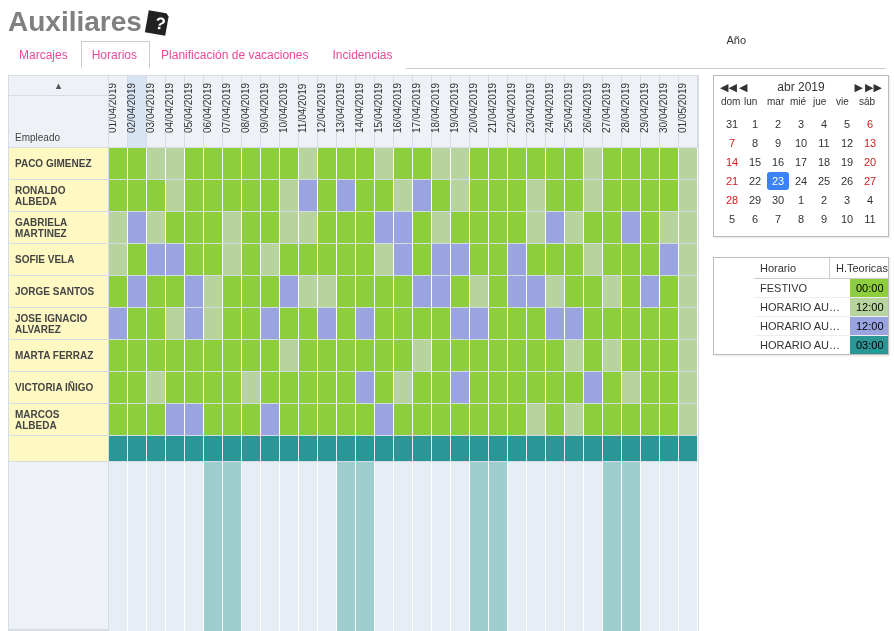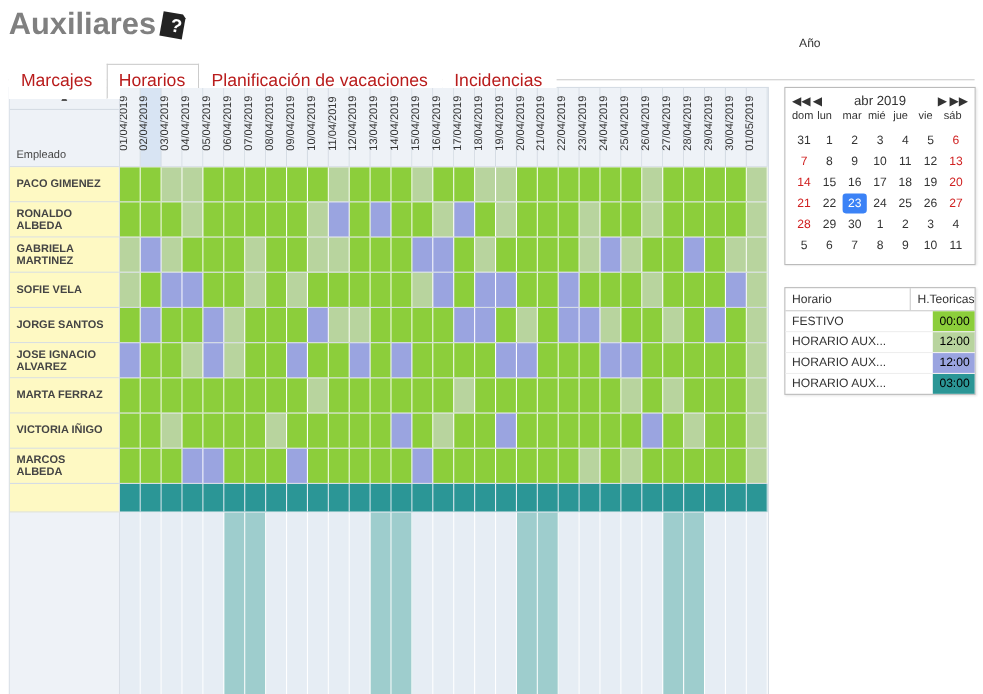--- a/index.html
+++ b/index.html
@@ -2,37 +2,37 @@
 <html><head>
 <meta charset="utf-8">
 <style>
 * { box-sizing: border-box; }
 body { margin: 0; padding: 6px 8px; font-family: Helvetica, Arial, sans-serif; font-size: 11px; background: #fff; color: #333; }
 .header-row { display: flex; align-items: center; justify-content: flex-start; }
 .title { font-size: 28px; font-weight: bold; color: #808080; margin: 0 0 2px 0; }
 .help-icon { width: 30px; height: 30px; cursor: pointer; }
 .tabs-row { display: flex; align-items: center; border-bottom: 1px solid #ccc; margin-top: 0px; position: relative; }
 .tabs-row .year-label { position: absolute; right: 140px; top: -6px; font-size: 11px; }
-.tab { padding: 6px 12px 6px 10px; font-size: 16px; color: #b91c1c; cursor: pointer; border: 1px solid transparent; position: relative; top: 18px; background: #fff; }
+.tab { padding: 6px 12px 6px 10px; font-size: 12px; color: #ec4899; cursor: pointer; border: 1px solid transparent; position: relative; top: 1px; background: #fff; }
 .tab.active { border: 1px solid #ccc; border-bottom: 1px solid #fff; }
 .body-row { display: flex; gap: 14px; margin-top: 6px; }
 .grid-area { flex: 1 1 auto; }
 .side-area { width: 176px; display: flex; flex-direction: column; gap: 20px; }
 .calendar-box { border: 1px solid #bbb; box-shadow: 1px 1px 2px rgba(0,0,0,.1); padding: 4px 6px 8px 6px; }
 .cal-head { display: flex; align-items: center; justify-content: space-between; margin-bottom: 2px; }
 .cal-nav { display: flex; gap: 2px; }
 .cal-nav span { cursor: pointer; font-size: 11px; user-select: none; }
 .cal-title { font-size: 12px; }
 .cal-grid { display: grid; grid-template-columns: repeat(7, 22px); grid-auto-rows: 18px; gap: 1px 1px; justify-content: center; }
 .cal-dh { text-align: left; font-size: 10px; color: #333; }
 .cal-d { text-align: center; font-size: 11px; cursor: pointer; line-height: 18px; }
 .cal-d.red { color: #d02020; }
 .cal-d.sel { background: #3b82f6; color: #fff; border-radius: 3px; }
 
-.legend-box { border: 1px solid #bbb; box-shadow: 1px 1px 2px rgba(0,0,0,.1); }
+.legend-box { border: 1px solid #bbb; box-shadow: 1px 1px 2px rgba(0,0,0,.1); padding-left: 40px; }
 .legend-head { display: flex; border-bottom: 1px solid #ccc; font-size: 11px; }
 .legend-head > div { padding: 4px 6px; }
 .legend-col1 { flex: 1 1 auto; border-right: 1px solid #ccc; }
 .legend-col2 { width: 58px; text-align: left; }
 .legend-row { display: flex; border-bottom: 1px solid #eee; font-size: 11px; }
 .legend-row:last-child { border-bottom: none; }
 .legend-row > .ln { flex: 1 1 auto; padding: 3px 6px; white-space: nowrap; overflow: hidden; text-overflow: ellipsis; }
 .legend-row > .lv { width: 38px; padding: 3px 6px; color: #000; }
 
 

